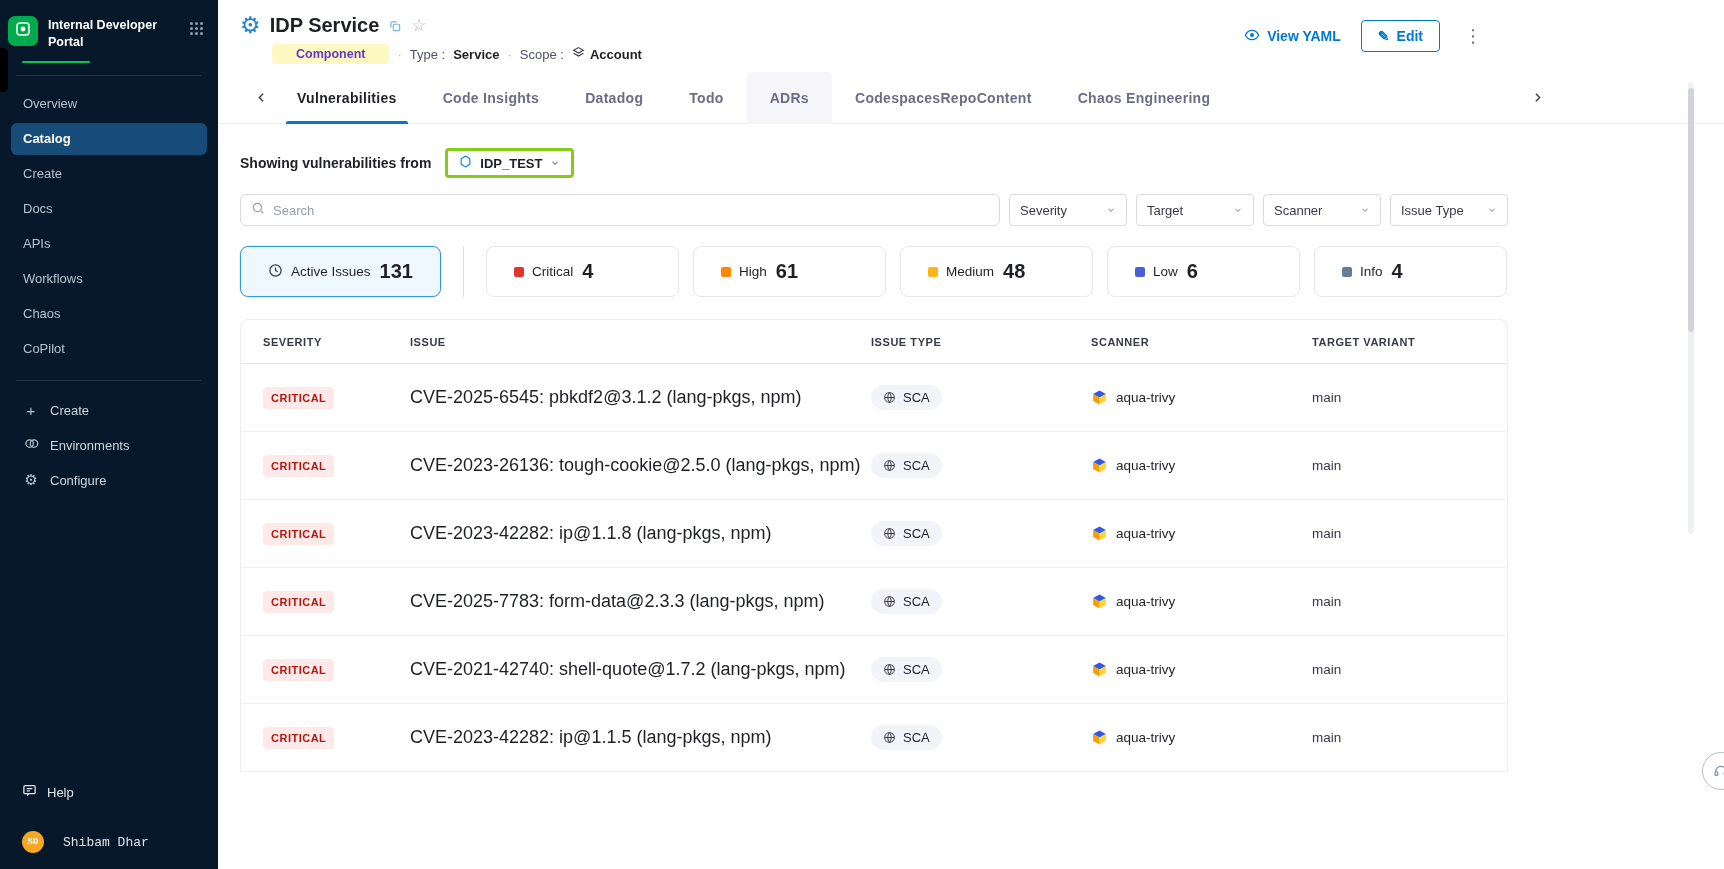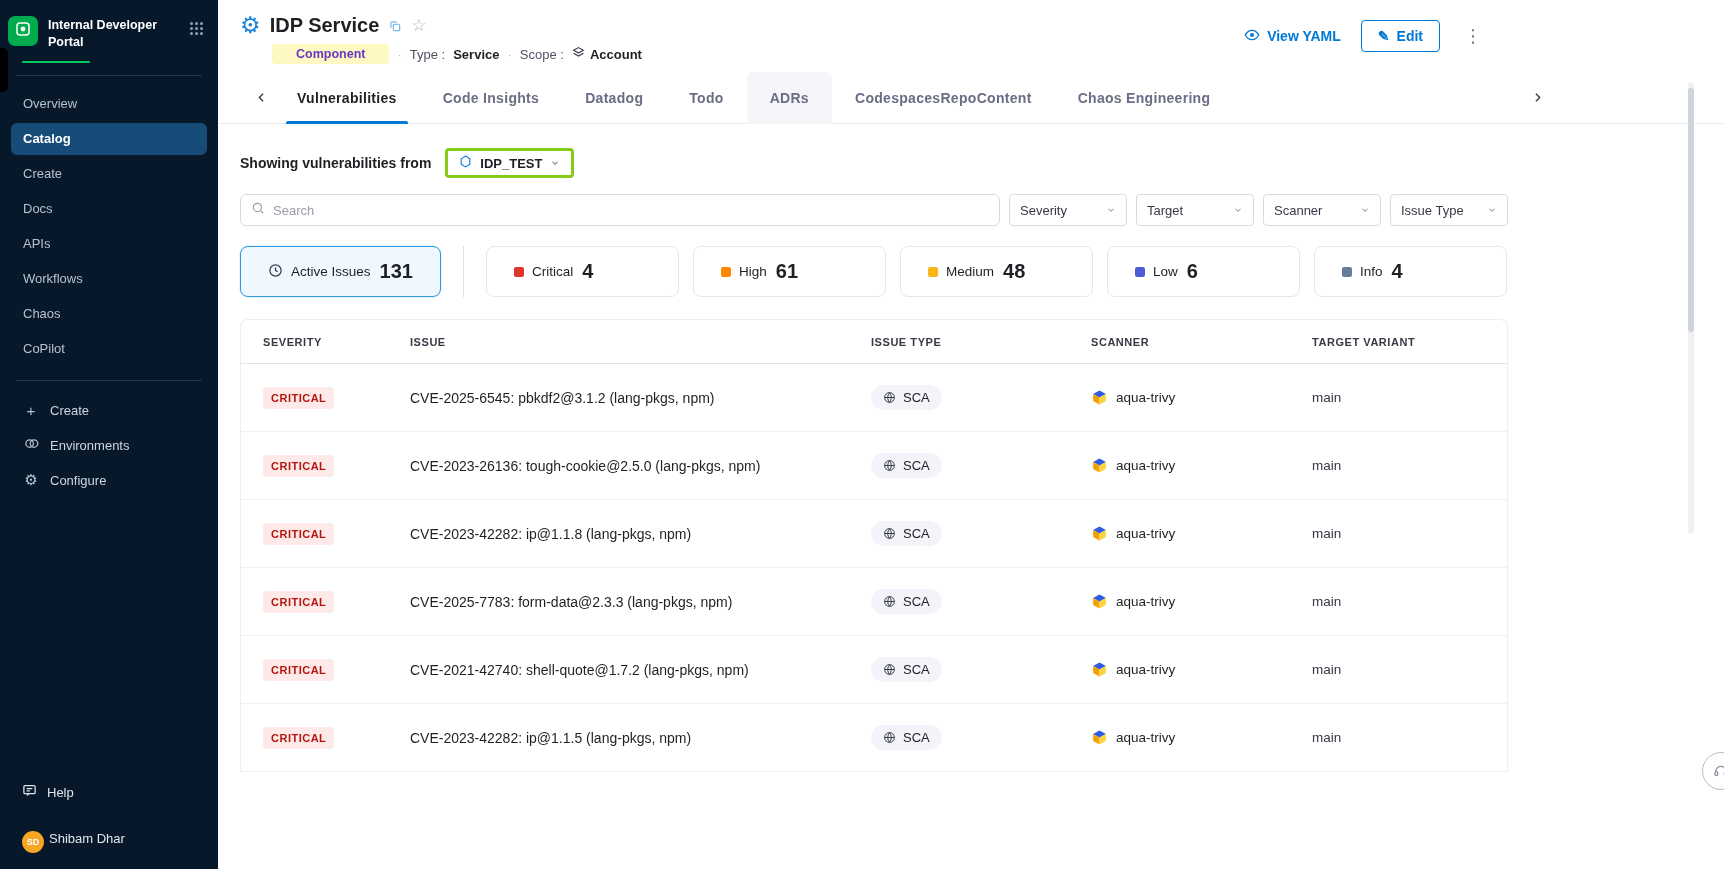--- a/index.html
+++ b/index.html
@@ -17,21 +17,21 @@
   .logo-underline { height:2px; background:#00c85c; width:68px; margin:10px 0 0 22px; border-radius:1px; }
   .side-divider { height:1px; background:rgba(255,255,255,.13); margin:12px 16px; }
   .nav { padding:0 11px; }
   .nav-item { display:flex; align-items:center; height:32px; padding:0 12px; border-radius:6px; color:#b6c2cf; font-size:13px; margin-bottom:3px; cursor:pointer; }
   .nav-item.active { background:#174b78; color:#fff; font-weight:700; }
   .side-actions { padding:0 11px; }
   .side-action { display:flex; align-items:center; gap:11px; height:35px; padding:0 12px; color:#cdd6de; font-size:13px; cursor:pointer; border-radius:6px; }
   .side-action .glyph { width:16px; text-align:center; color:#b6c2cf; font-size:15px; }
   .side-footer { margin-top:auto; padding:0 22px 16px; }
   .help-row { display:flex; gap:10px; align-items:center; color:#e2e7ec; font-size:13px; margin-bottom:30px; cursor:pointer; }
-  .user-row { display:flex; gap:5px; align-items:flex-start; color:#dfe5ea; font-size:13px; cursor:pointer; }
+  .user-row { display:flex; gap:19px; align-items:center; color:#dfe5ea; font-size:13px; cursor:pointer;font-family:Liberation Mono, monospace; }
   .avatar { width:22px; height:22px; border-radius:50%; background:#f5a623; color:#fff; font-size:9px; font-weight:700; display:flex; align-items:center; justify-content:center; flex-shrink:0; }
 
   
   .main { flex:1; display:flex; flex-direction:column; background:#fff; position:relative; min-width:0; }
   .page-header { padding:14px 22px 0 22px; width:1290px; display:flex; align-items:flex-start; justify-content:space-between; }
   .title-row { display:flex; align-items:center; gap:9px; }
   .service-gear { color:#1b84d8; font-size:23px; line-height:1; }
   .page-title { font-size:20px; font-weight:700; color:#1f2024; }
   .star-icon { color:#b0b1bf; font-size:17px; cursor:pointer; }
   .copy-icon { cursor:pointer; display:flex; align-items:center; }
@@ -75,21 +75,21 @@
   .sev-card { width:193px; }
   .dot { width:10px; height:10px; border-radius:2px; flex-shrink:0; }
 
   
   .table { margin-top:22px; width:1268px; border:1px solid #eceef2; border-bottom:none; border-radius:8px 8px 0 0; }
   .trow { display:grid; grid-template-columns:147px 461px 220px 221px 1fr; align-items:center; padding-left:22px; }
   .thead { height:44px; border-bottom:1px solid #e2e4ea; }
   .th { font-size:11px; font-weight:700; letter-spacing:.55px; color:#383946; }
   .tr { height:68px; border-bottom:1px solid #eef0f4; cursor:pointer; }
   .sev-badge { display:inline-block; padding:5px 8px; border-radius:4px; background:#fdeae8; color:#b41710; font-size:11px; font-weight:700; letter-spacing:.5px; }
-  .issue-cell { font-size:14px; color:#1f2024; }
+  .issue-cell { font-size:18px; color:#1f2024; }
   .type-pill { display:inline-flex; align-items:center; gap:7px; padding:5px 12px; border-radius:999px; background:#f3f3fa; font-size:13px; color:#22222a; }
   .scanner-cell { display:flex; align-items:center; gap:8px; font-size:13.5px; color:#1f2024; }
   .target-cell { font-size:13.5px; color:#383946; }
 
   
   .scroll-track { position:absolute; left:1688px; top:82px; width:6px; height:452px; background:#f0f1f4; border-radius:3px; }
   .scroll-thumb { position:absolute; left:0; top:6px; width:6px; height:244px; background:#cfd3da; border-radius:3px; }
   .support-widget { position:absolute; left:1702px; top:752px; width:38px; height:38px; border:1.5px solid #b9bec7; border-radius:50%; background:#fff; display:flex; align-items:center; justify-content:center; }
 </style>
 </head>

